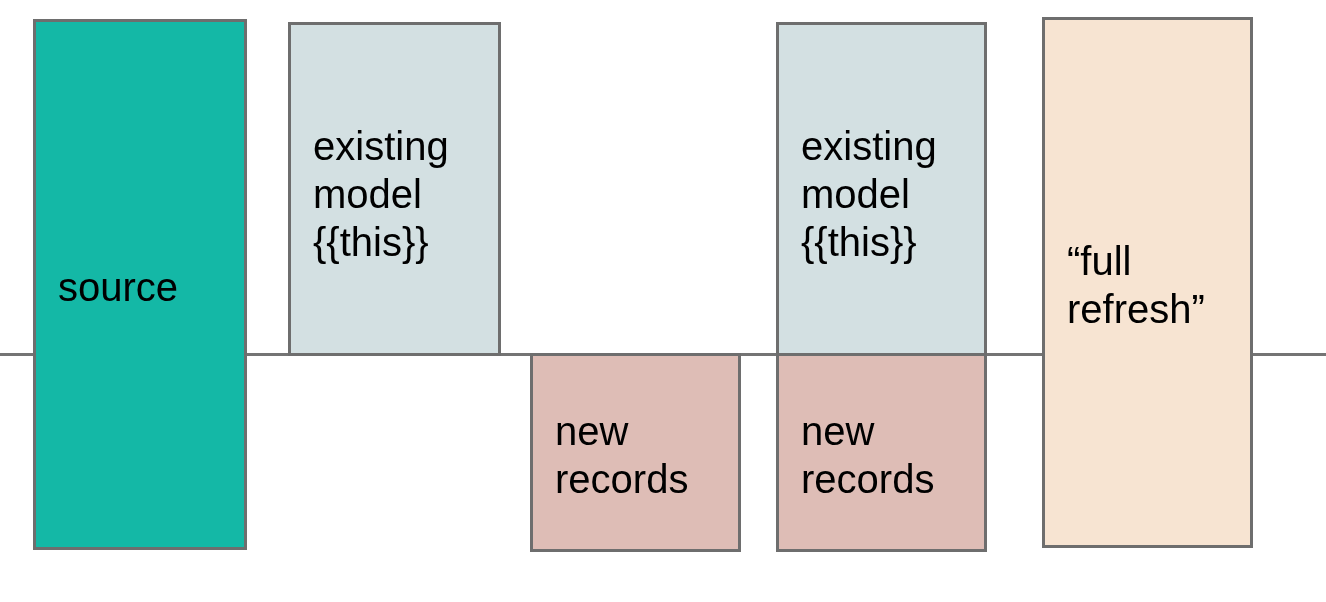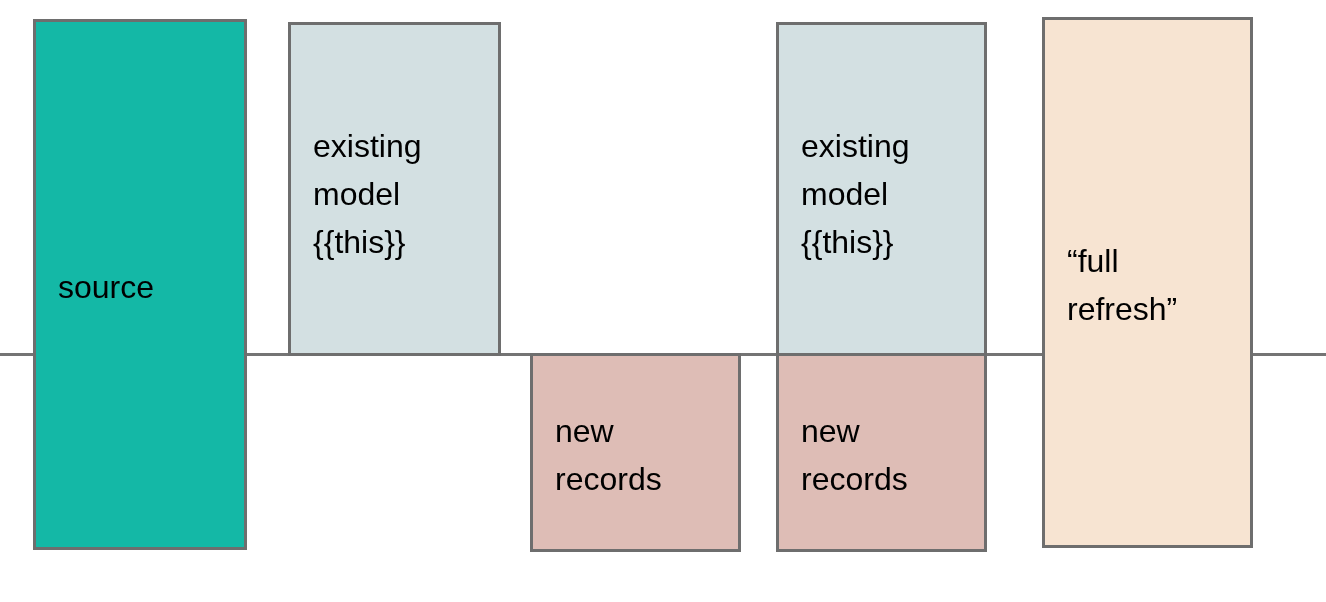--- a/index.html
+++ b/index.html
@@ -29,21 +29,21 @@
   .box {
     position: absolute;
     box-sizing: border-box;
     border: 3px solid #6e6e6e;
     z-index: 2;
   }
   .box-label {
     position: absolute;
     left: 22px;
     right: 8px;
-    font-size: 32px;
+    font-size: 40px;
     line-height: 48px;
     color: #000000;
     white-space: pre-line;
     letter-spacing: 0px;
   }
   
   .box-source {
     left: 33px;
     top: 19px;
     width: 214px;

